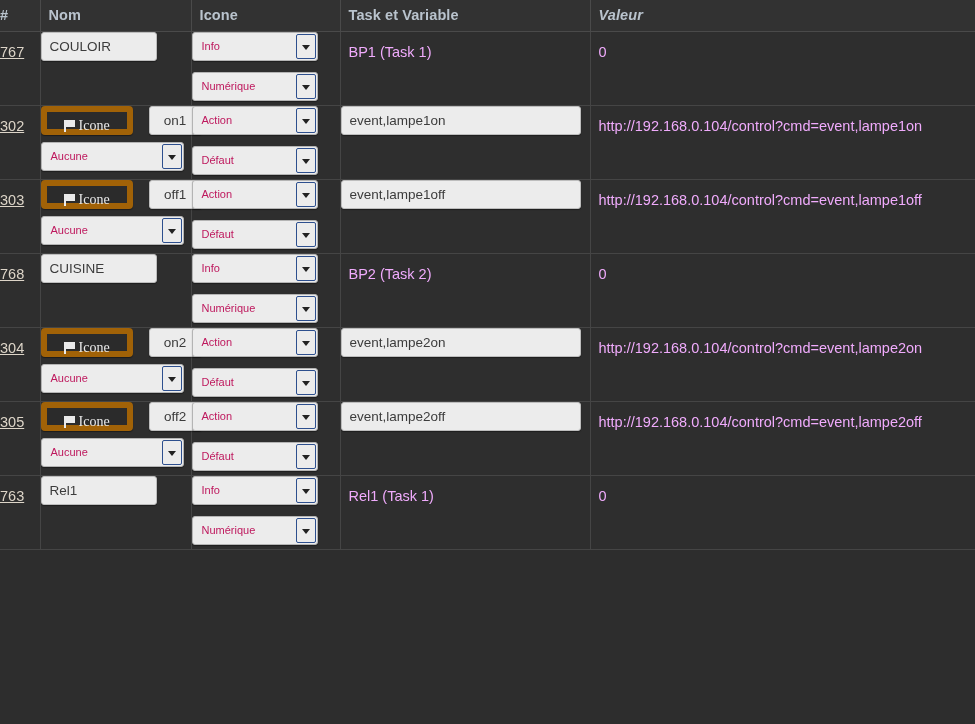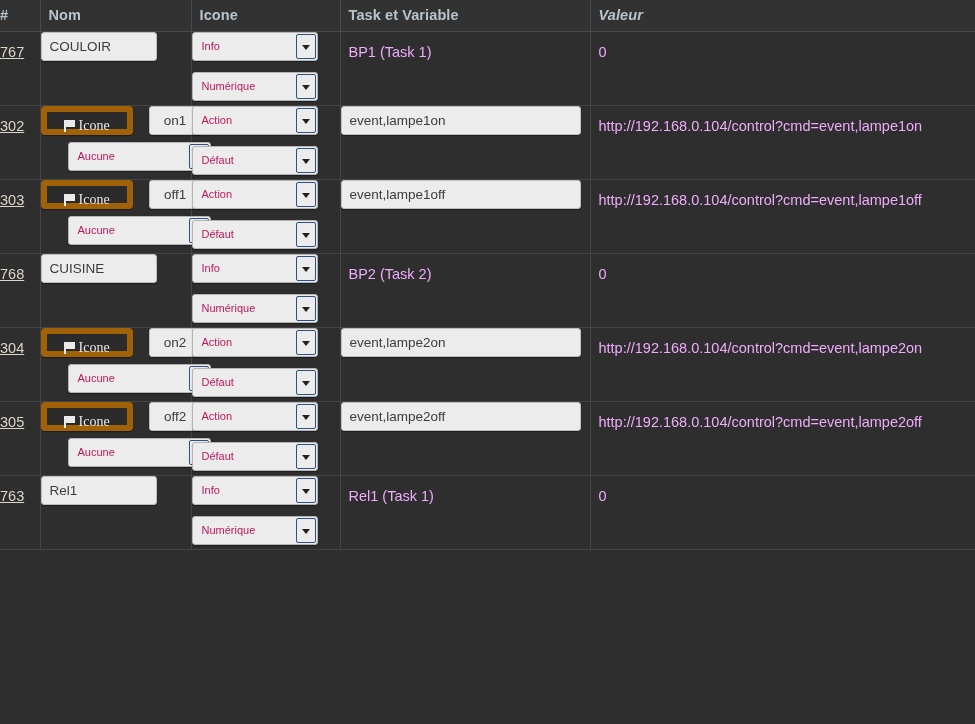--- a/index.html
+++ b/index.html
@@ -128,21 +128,21 @@
     position: absolute;
     left: 50%;
     top: 50%;
     margin-left: -4px;
     margin-top: -2px;
     border-left: 4px solid transparent;
     border-right: 4px solid transparent;
     border-top: 5px solid #222;
   }
   .sel-type   { width: 126px; }
-  .sel-wide   { width: 143px; margin-left: 27px; }
+  .sel-wide   { width: 143px; }
 
   .stack-gap { margin-top: 7px; }
 
   .icone-btn {
     display: inline-block;
     box-sizing: border-box;
     background: #2b2b2b;
     border: 6px solid #a16207;
     border-radius: 4px;
     color: #e8e8e8;

